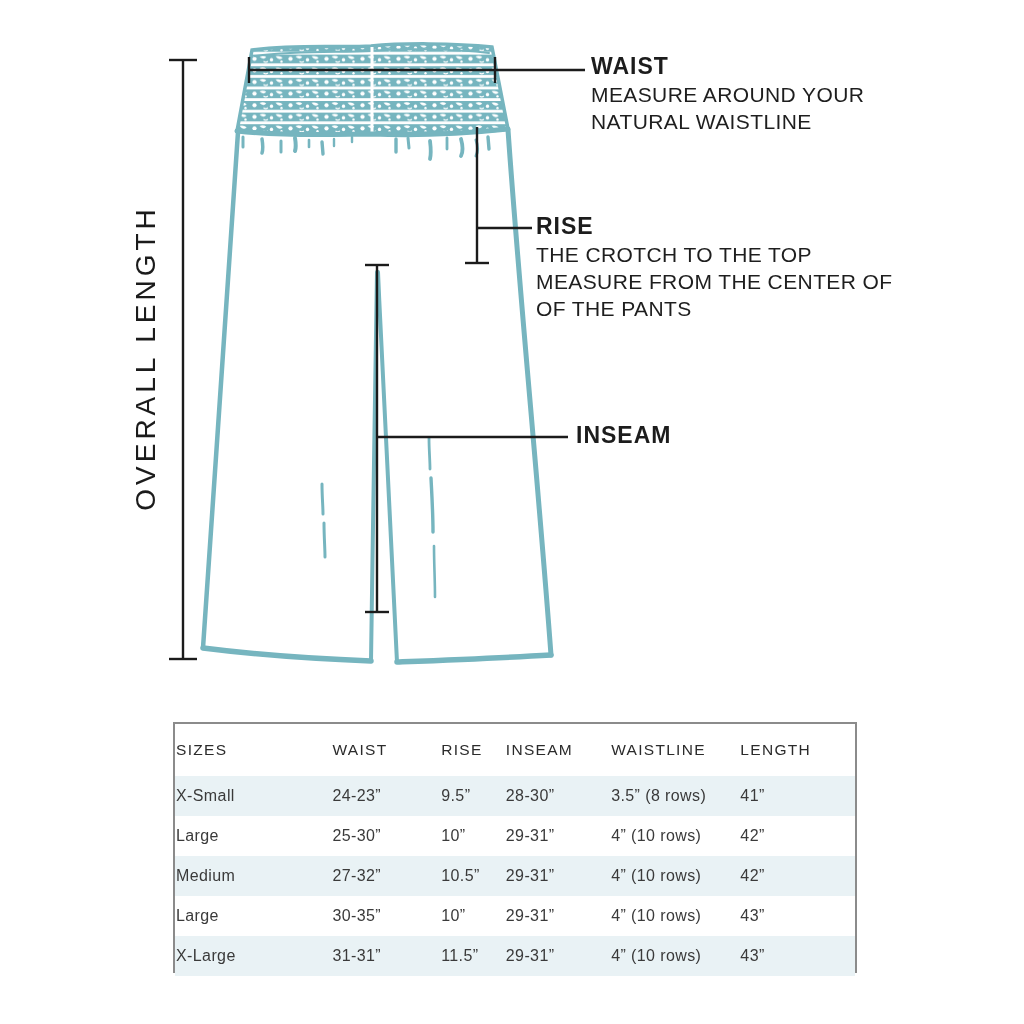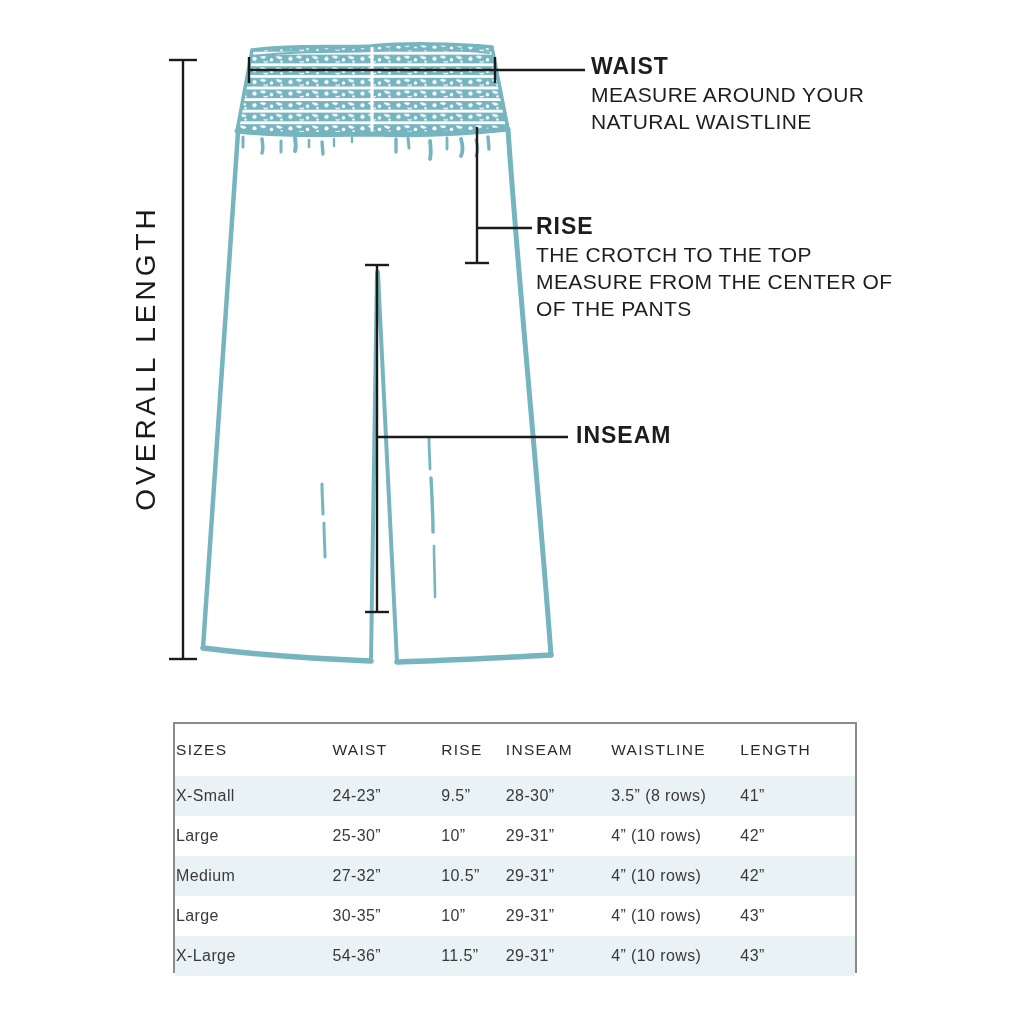--- a/index.html
+++ b/index.html
@@ -197,21 +197,21 @@
           <tr>
             <td>Large</td>
             <td>30-35”</td>
             <td>10”</td>
             <td>29-31”</td>
             <td>4” (10 rows)</td>
             <td>43”</td>
           </tr>
           <tr>
             <td>X-Large</td>
-            <td>54-36”</td>
+            <td>31-31”</td>
             <td>11.5”</td>
             <td>29-31”</td>
             <td>4” (10 rows)</td>
             <td>43”</td>
           </tr>
         </tbody>
     </table>
   </div>
 
 </div>

